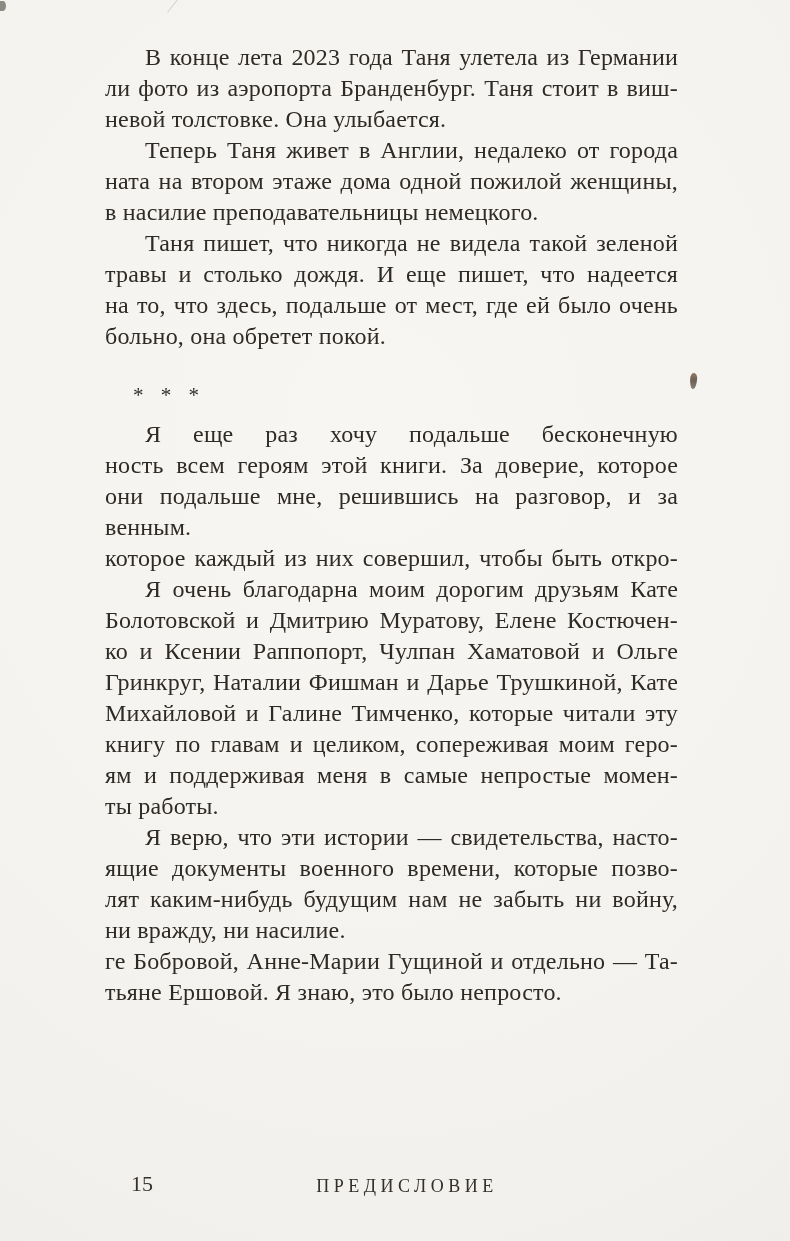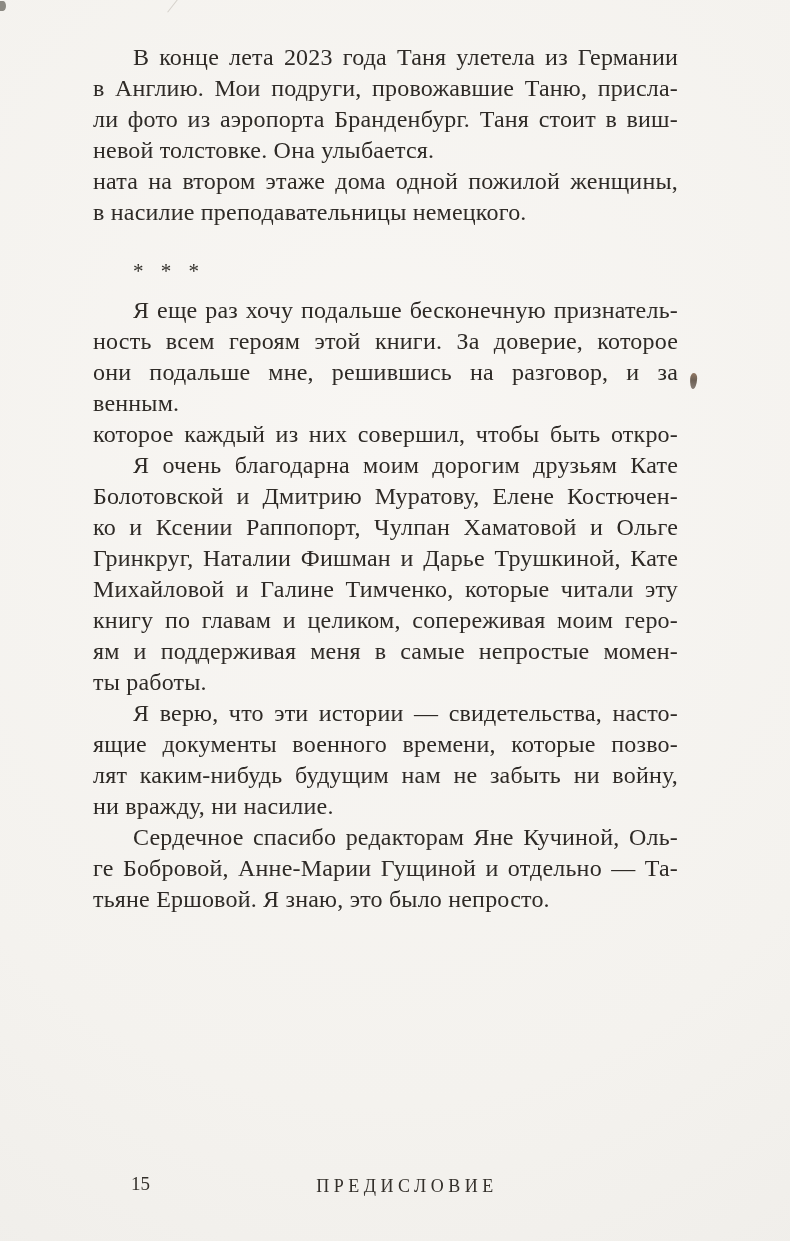--- a/index.html
+++ b/index.html
@@ -29,20 +29,21 @@
   .ln {
     font-size: 24px;
     line-height: 31px;
     height: 31px;
     overflow: hidden;
     text-align: justify;
     text-align-last: justify;
     -moz-text-align-last: justify;
     color: #2e2a26;
     letter-spacing: 0.2px;
+    margin-left: 12px;
   }
   .ln.first { text-indent: 40px; }
   .ln.last {
     text-align: left;
     text-align-last: left;
     -moz-text-align-last: left;
   }
   .sep {
     height: 31px;
     line-height: 31px;
@@ -52,21 +53,21 @@
     text-indent: 40px;
     text-align: left;
     text-align-last: left;
     -moz-text-align-last: left;
     color: #33302b;
   }
   .page-number {
     position: absolute;
     left: 131px;
     top: 1173px;
-    font-size: 19px;
+    font-size: 22px;
     line-height: 22px;
     color: #34302b;
   }
   .running-title {
     position: absolute;
     left: 0;
     top: 1177px;
     width: 814px;
     text-align: center;
     font-size: 18px;
@@ -108,30 +109,36 @@
 </style>
 </head>
 <body>
 
 <div class="page">
 
   <div class="text-block">
 
     <div class="para">
       <div class="ln first">В конце лета 2023 года Таня улетела из Германии</div>
-      <div class="ln">в Англию. Мои подруги, провожавшие Таню, присла-</div>
       <div class="ln">ли фото из аэропорта Бранденбург. Таня стоит в виш-</div>
       <div class="ln last">невой толстовке. Она улыбается.</div>
     </div>
 
     <div class="para">
+      <div class="ln first">Теперь Таня живет в Англии, недалеко от города</div>
       <div class="ln">ната на втором этаже дома одной пожилой женщины,</div>
       <div class="ln last">в насилие преподавательницы немецкого.</div>
     </div>
 
+    <div class="para">
+      <div class="ln first">Таня пишет, что никогда не видела такой зеленой</div>
+      <div class="ln">травы и столько дождя. И еще пишет, что надеется</div>
+      <div class="ln">на то, что здесь, подальше от мест, где ей было очень</div>
+      <div class="ln last">больно, она обретет покой.</div>
+    </div>
 
     <div class="sep">* * *</div>
 
     <div class="para">
       <div class="ln first">Я еще раз хочу подальше бесконечную признатель-</div>
       <div class="ln">ность всем героям этой книги. За доверие, которое</div>
       <div class="ln">они подальше мне, решившись на разговор, и за усилие,</div>
       <div class="ln last">венным.</div>
       <div class="ln">которое каждый из них совершил, чтобы быть откро-</div>
     </div>
@@ -148,21 +155,20 @@
     </div>
 
     <div class="para">
       <div class="ln first">Я верю, что эти истории — свидетельства, насто-</div>
       <div class="ln">ящие документы военного времени, которые позво-</div>
       <div class="ln">лят каким-нибудь будущим нам не забыть ни войну,</div>
       <div class="ln last">ни вражду, ни насилие.</div>
     </div>
 
     <div class="para">
-      <div class="ln first">Сердечное спасибо редакторам Яне Кучиной, Оль-</div>
       <div class="ln">ге Бобровой, Анне-Марии Гущиной и отдельно — Та-</div>
       <div class="ln last">тьяне Ершовой. Я знаю, это было непросто.</div>
     </div>
 
   </div>
 
   <div class="page-number">15</div>
   <div class="running-title">ПРЕДИСЛОВИЕ</div>
 
   <div class="ink-speck"></div>

